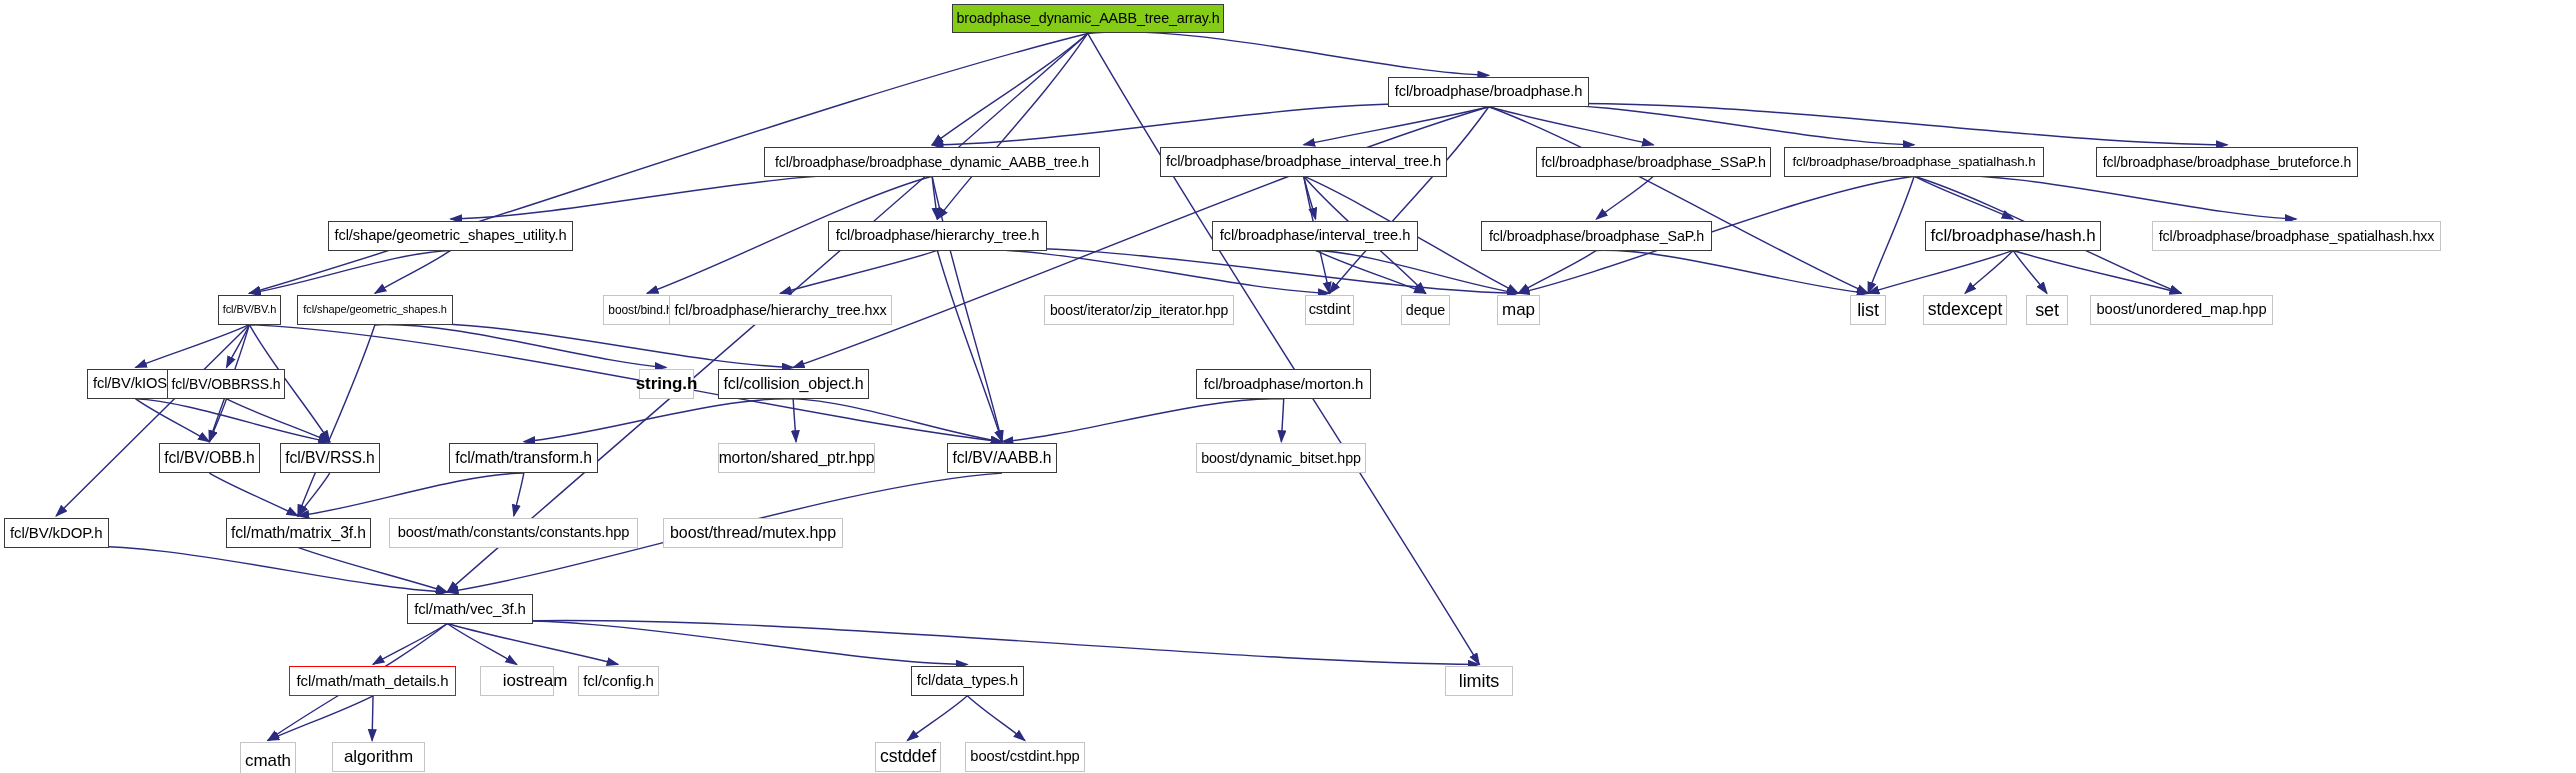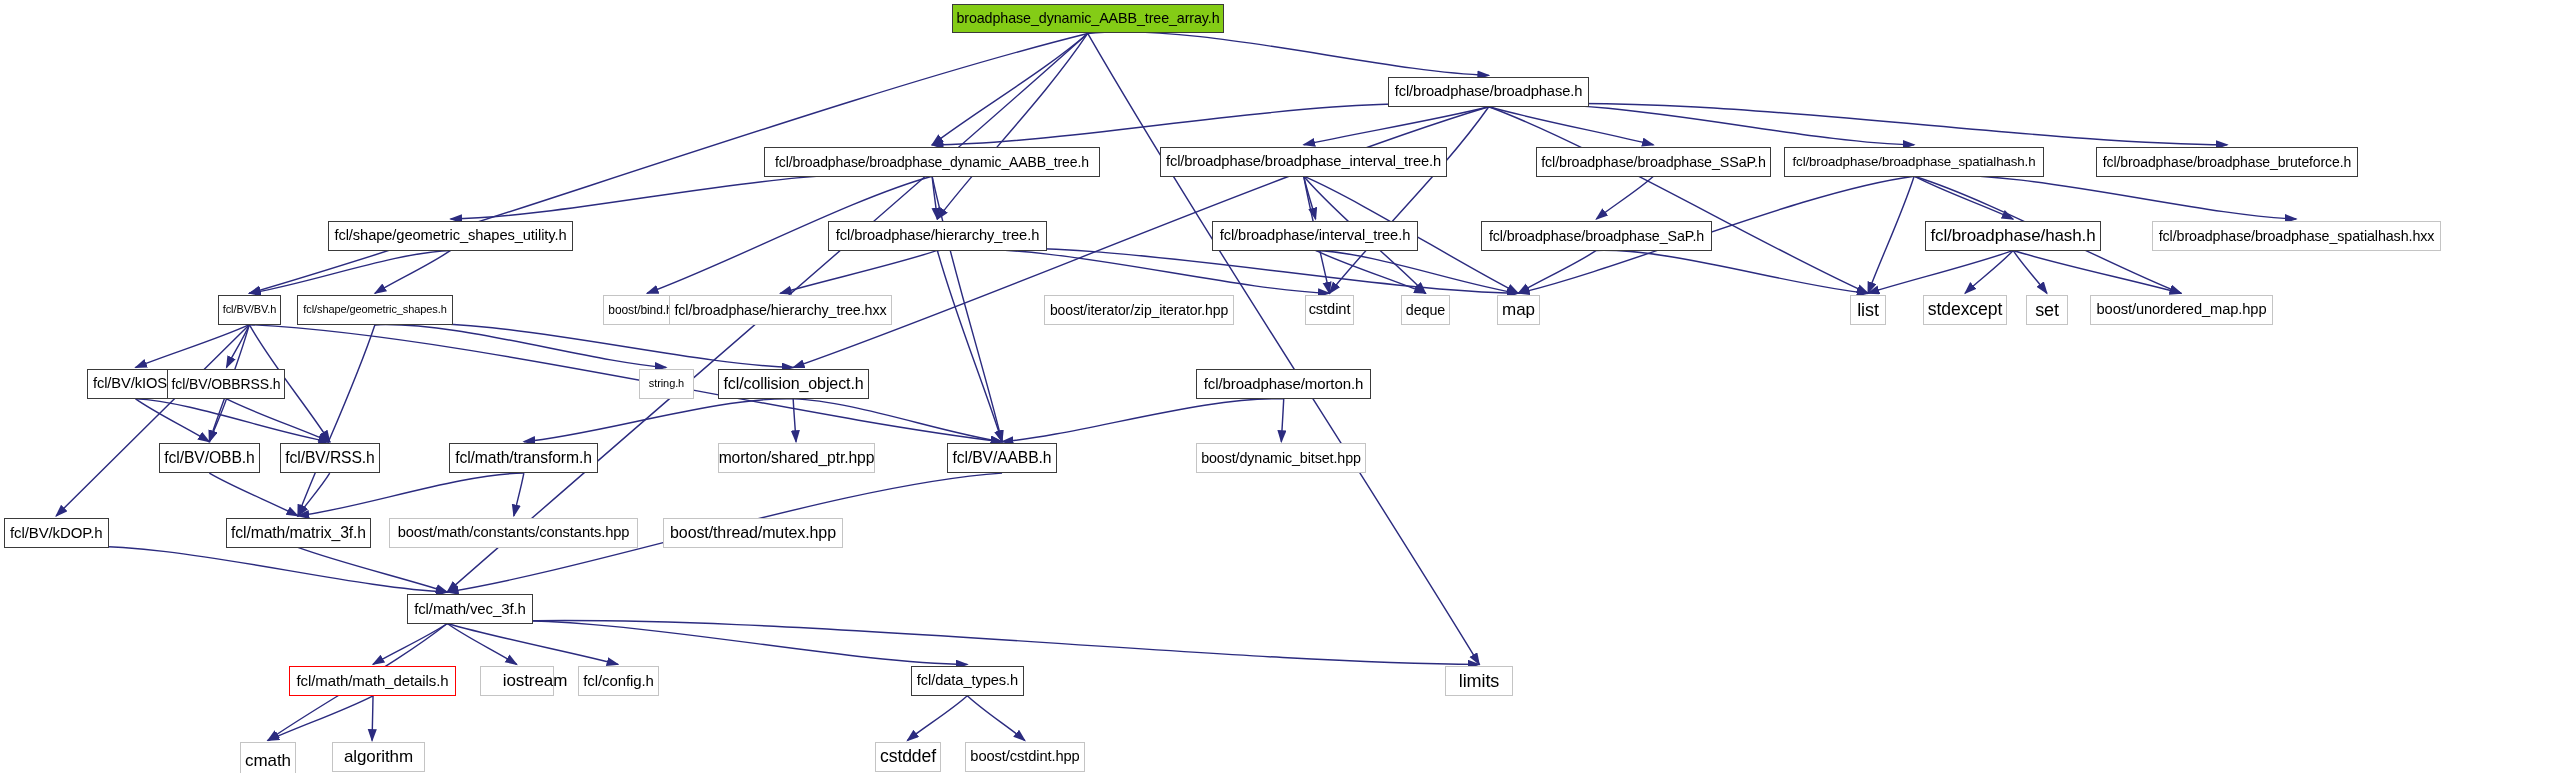--- a/index.html
+++ b/index.html
@@ -180,21 +180,21 @@
       <div class="node n-light" style="left: 2090px; top: 295px; width: 183px; height: 29.5px;">
         <span style="font-size: 14.7px;">boost/unordered_map.hpp</span>
       </div>
       <div class="node n-dark" style="left: 87px; top: 369px; width: 98px; height: 29.5px;">
         <span style="font-size: 14.7px;">fcl/BV/kIOS.h</span>
       </div>
       <div class="node n-dark" style="left: 167px; top: 369px; width: 118px; height: 29.5px;">
         <span style="font-size: 14px;">fcl/BV/OBBRSS.h</span>
       </div>
       <div class="node n-light" style="left: 639px; top: 369px; width: 55px; height: 29.5px;">
-        <span style="font-size: 11px;">string.h</span>
+        <span style="font-size: 17px; font-weight: bold;">string.h</span>
       </div>
       <div class="node n-dark" style="left: 718px; top: 369px; width: 151px; height: 29.5px;">
         <span style="font-size: 16px;">fcl/collision_object.h</span>
       </div>
       <div class="node n-dark" style="left: 1196px; top: 369px; width: 175px; height: 29.5px;">
         <span style="font-size: 15px;">fcl/broadphase/morton.h</span>
       </div>
       <div class="node n-dark" style="left: 159px; top: 443px; width: 101px; height: 29.5px;">
         <span style="font-size: 15.7px;">fcl/BV/OBB.h</span>
       </div>

